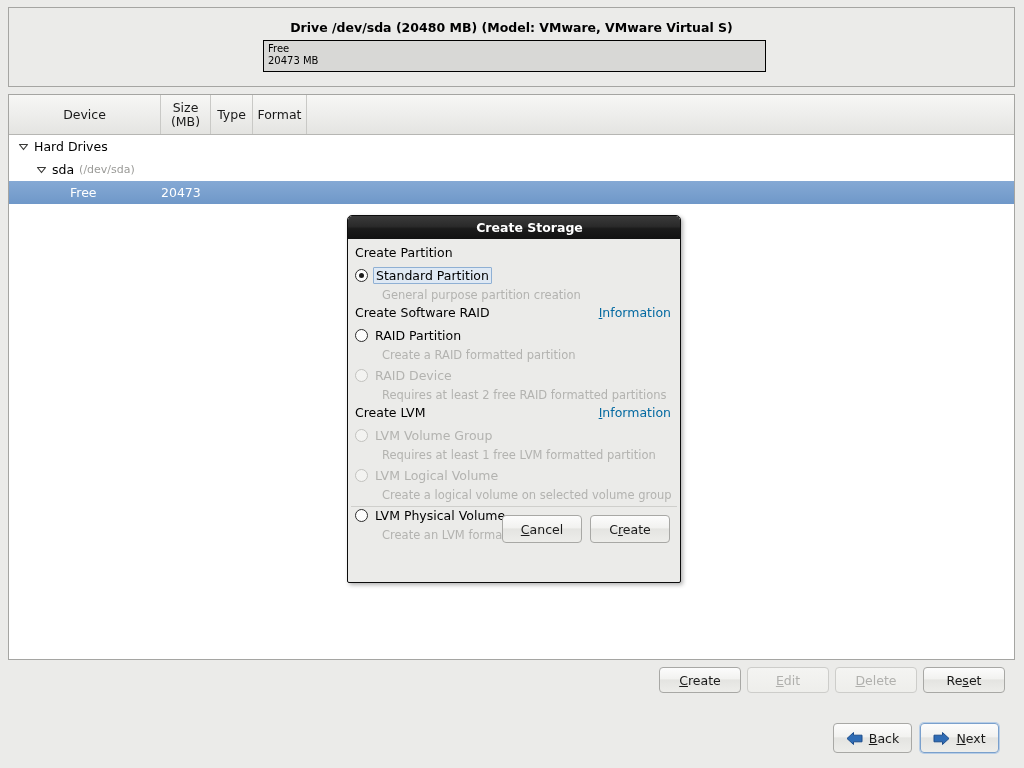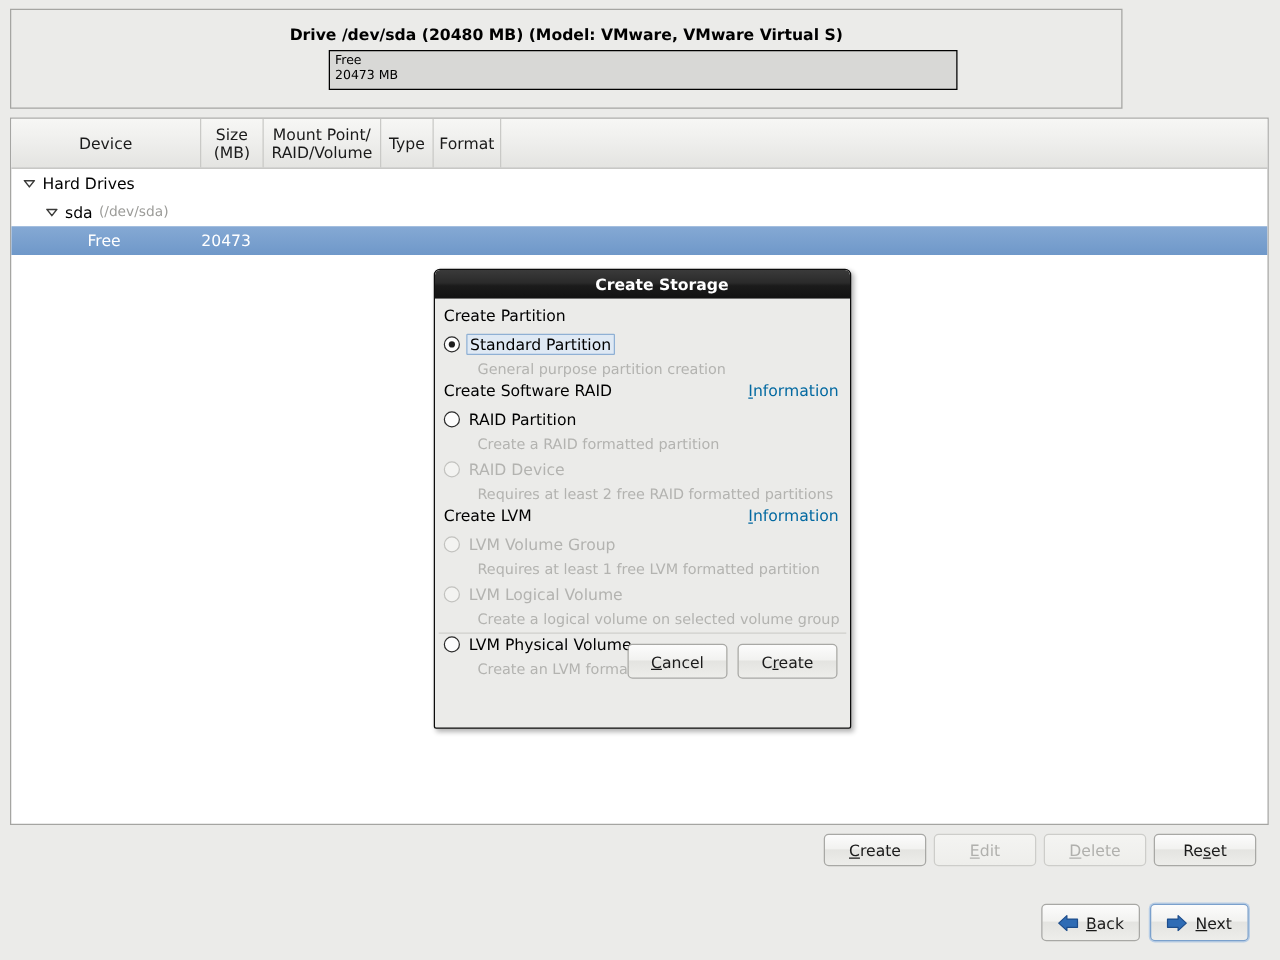--- a/index.html
+++ b/index.html
@@ -15,21 +15,21 @@
     color: #000000;
     overflow: hidden;
     position: relative;
   }
 
   
   #drive-panel {
     position: absolute;
     left: 8px;
     top: 7px;
-    width: 890px;
+    width: 1007px;
     height: 80px;
     border: 1px solid #a5a5a2;
     background: #ebebe9;
     box-sizing: border-box;
   }
   #drive-title {
     text-align: center;
     font-weight: bold;
     font-size: 12.5px;
     margin-top: 12px;
@@ -303,26 +303,20 @@
   <div id="tree-header">
     <div class="th" style="width:152px">
       <span>Device</span>
     </div>
     <div class="th" style="width:50px">
       <span>
         <span>Size</span><br>
         <span>(MB)</span>
       </span>
     </div>
-    <div class="th" style="width:94px">
-      <span>
-        <span>Mount Point/</span><br>
-        <span>RAID/Volume</span>
-      </span>
-    </div>
     <div class="th" style="width:42px">
       <span>Type</span>
     </div>
     <div class="th" style="width:54px">
       <span>Format</span>
     </div>
     <div class="th last"></div>
   </div>
 
   <div id="tree-rows">

